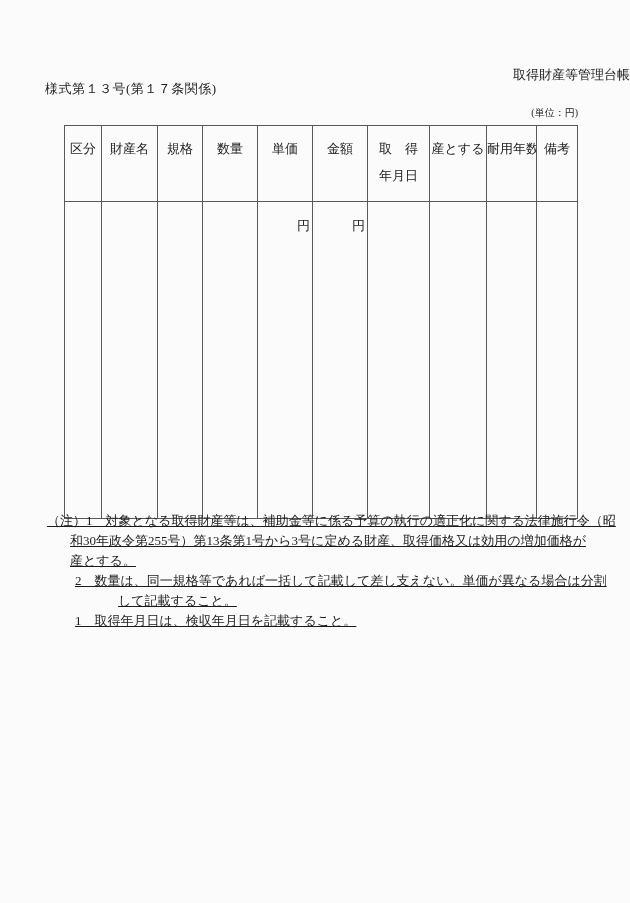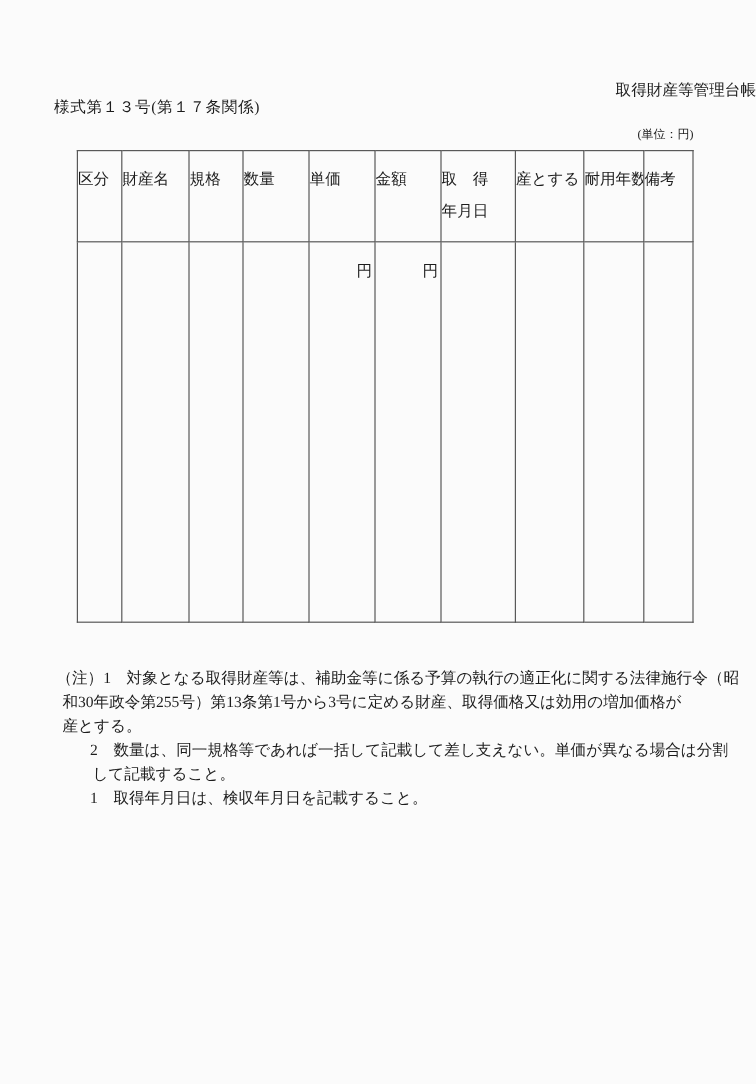--- a/index.html
+++ b/index.html
@@ -32,38 +32,39 @@
   }
   .ledger th, .ledger td {
     border: 1px solid #595959;
     font-weight: normal;
     font-size: 13px;
     vertical-align: top;
     overflow: hidden;
   }
   .ledger thead tr { height: 76px; }
   .ledger tbody tr { height: 317px; }
-  .ledger th { text-align: left; padding-top: 15px; }
+  .ledger th { text-align: center; padding-top: 15px; }
   .hl  { line-height: 15px; white-space: pre; }
   .hl2 { margin-top: 12px; }
   td.unit-cell {
     text-align: right;
     padding: 17px 2px 0 0;
     line-height: 14px;
   }
 
   .notes {
-    position: absolute; left: 0; top: 555px; width: 630px;
+    position: absolute; left: 0; top: 511px; width: 630px;
     font-size: 13px;
+    text-decoration: underline;
   }
   .note-line { line-height: 20px; white-space: pre; }
   .ind-note  { padding-left: 47px; }  
-  .ind-cont1 { padding-left: 52px; }  
+  .ind-cont1 { padding-left: 70px; }  
   .ind-item  { padding-left: 75px; }  
-  .ind-cont2 { padding-left: 77px; }  
+  .ind-cont2 { padding-left: 118px; }  
 </style>
 </head>
 <body>
 
 <div class="page">
 
   <div class="form-number">様式第１３号(第１７条関係)</div>
 
   <div class="doc-title">取得財産等管理台帳</div>
 

